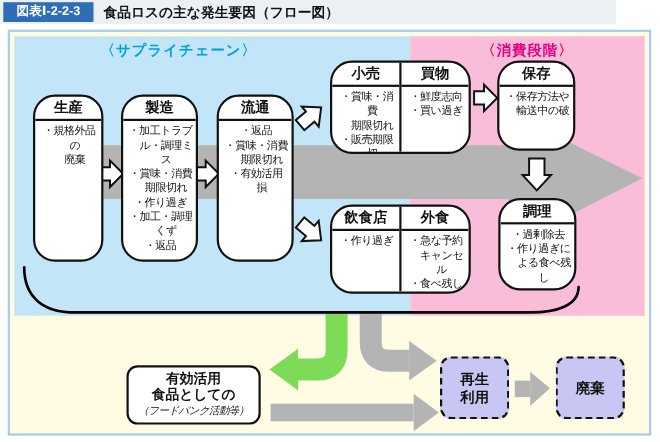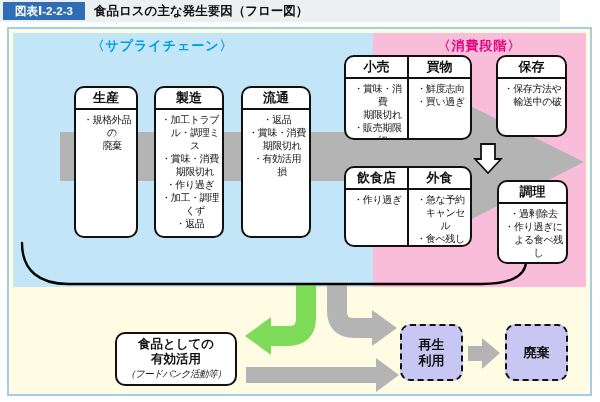--- a/index.html
+++ b/index.html
@@ -31,22 +31,22 @@
   .zone-label.consume{left:364px;width:213px;color:var(--consume-label);}
   
   svg.arrows{position:absolute;left:0;top:0;z-index:5;}
   .fill-gray{fill:var(--arrow-gray);}
   .stroke-gray{stroke:var(--arrow-gray);fill:none;}
   .fill-green{fill:var(--green-arrow);}
   .stroke-green{stroke:var(--green-arrow);fill:none;}
   .white-arrow{fill:#fff;stroke:#111;stroke-width:1.8;stroke-linejoin:miter;}
   .bracket{fill:none;stroke:#000;stroke-width:2.4;stroke-linecap:round;}
   
-  .sbox{position:absolute;background:#fff;border:2px solid #111;border-radius:10px;
-    box-sizing:border-box;z-index:10;overflow:hidden;margin-left:44px;}
+  .sbox{position:absolute;background:#fff;border:2px solid #111;border-radius:20px;
+    box-sizing:border-box;z-index:10;overflow:hidden;}
   .sbox-title{font-size:13px;font-weight:bold;text-align:center;height:20px;line-height:20px;
     border-bottom:2px solid #111;}
   .sbox-body{font-size:10px;letter-spacing:-0.4px;line-height:13px;padding:3px 1px 0 3px;text-align:center;}
   .li{white-space:pre-line;padding-left:10px;text-indent:-10px;}
   .combo{display:flex;align-items:stretch;}
   .col{flex:1;min-width:0;}
   .col + .col{border-left:2px solid #111;}
   
   .use-box{position:absolute;left:115px;top:332px;width:122px;height:54px;background:#fff;
     border:2px solid #111;border-radius:10px;box-sizing:border-box;z-index:10;
@@ -173,21 +173,21 @@
 </div>
 
 <div class="sbox" style="left:452px;top:55px;width:71px;height:82px;">
   <div class="sbox-title">保存</div>
   <div class="sbox-body">
       <div class="li">・保存方法や
 輸送中の破</div>
     </div>
 </div>
 
-<div class="sbox combo" style="left:300px;top:166px;width:128px;height:81px;">
+<div class="sbox combo" style="left:300px;top:186px;width:128px;height:81px;">
   <div class="col">
     <div class="sbox-title">飲食店</div>
     <div class="sbox-body">
         <div class="li">・作り過ぎ</div>
       </div>
   </div>
   <div class="col">
     <div class="sbox-title">外食</div>
     <div class="sbox-body">
         <div class="li">・急な予約
@@ -201,20 +201,20 @@
   <div class="sbox-title">調理</div>
   <div class="sbox-body">
       <div class="li">・過剰除去</div>
       <div class="li">・作り過ぎに
 よる食べ残
 し</div>
     </div>
 </div>
 
 <div class="use-box">
+  <div class="use-line">有効活用</div>
   <div class="use-line">食品としての</div>
-  <div class="use-line">有効活用</div>
   <div class="use-note">（フードバンク活動等）</div>
 </div>
 
 <div class="dash-box" style="left:400px;">再生
 利用</div>
 <div class="dash-box" style="left:505px;">廃棄</div>
 
 </body></html>

